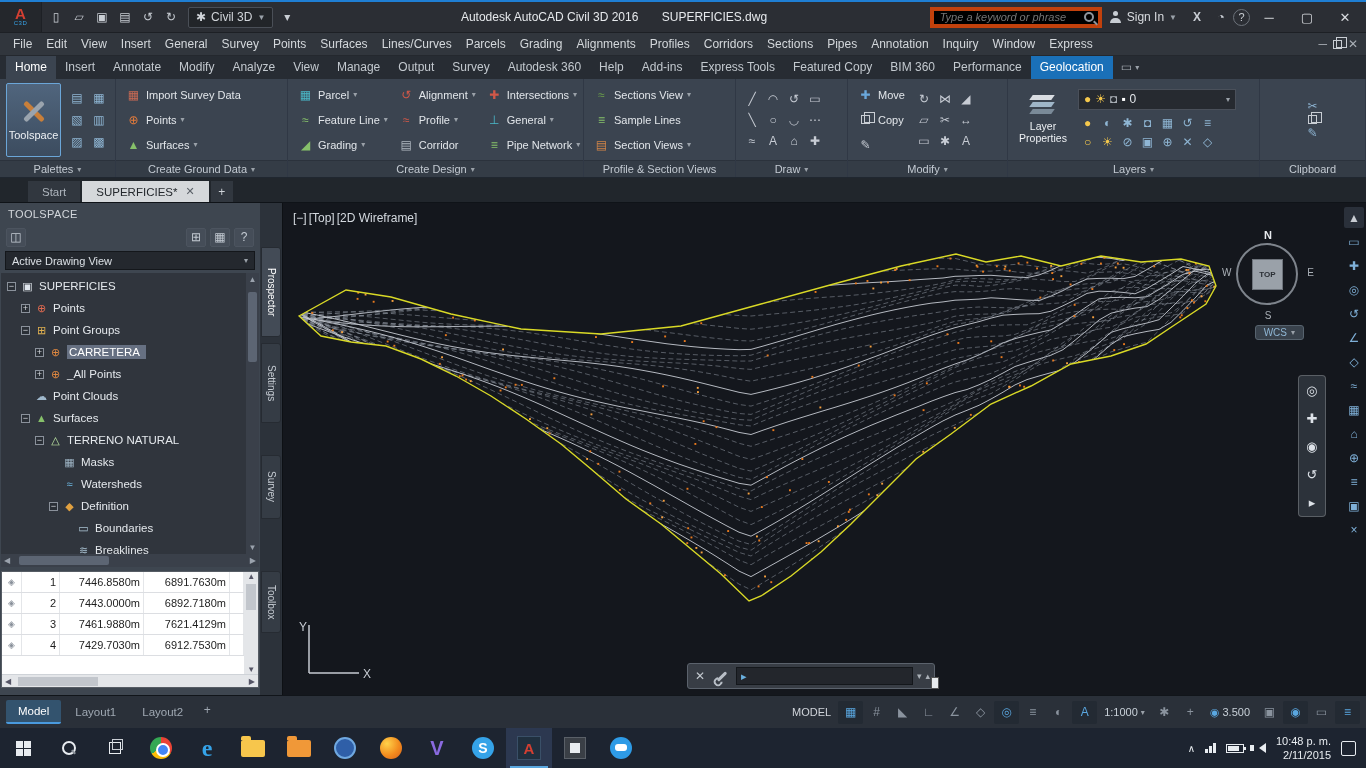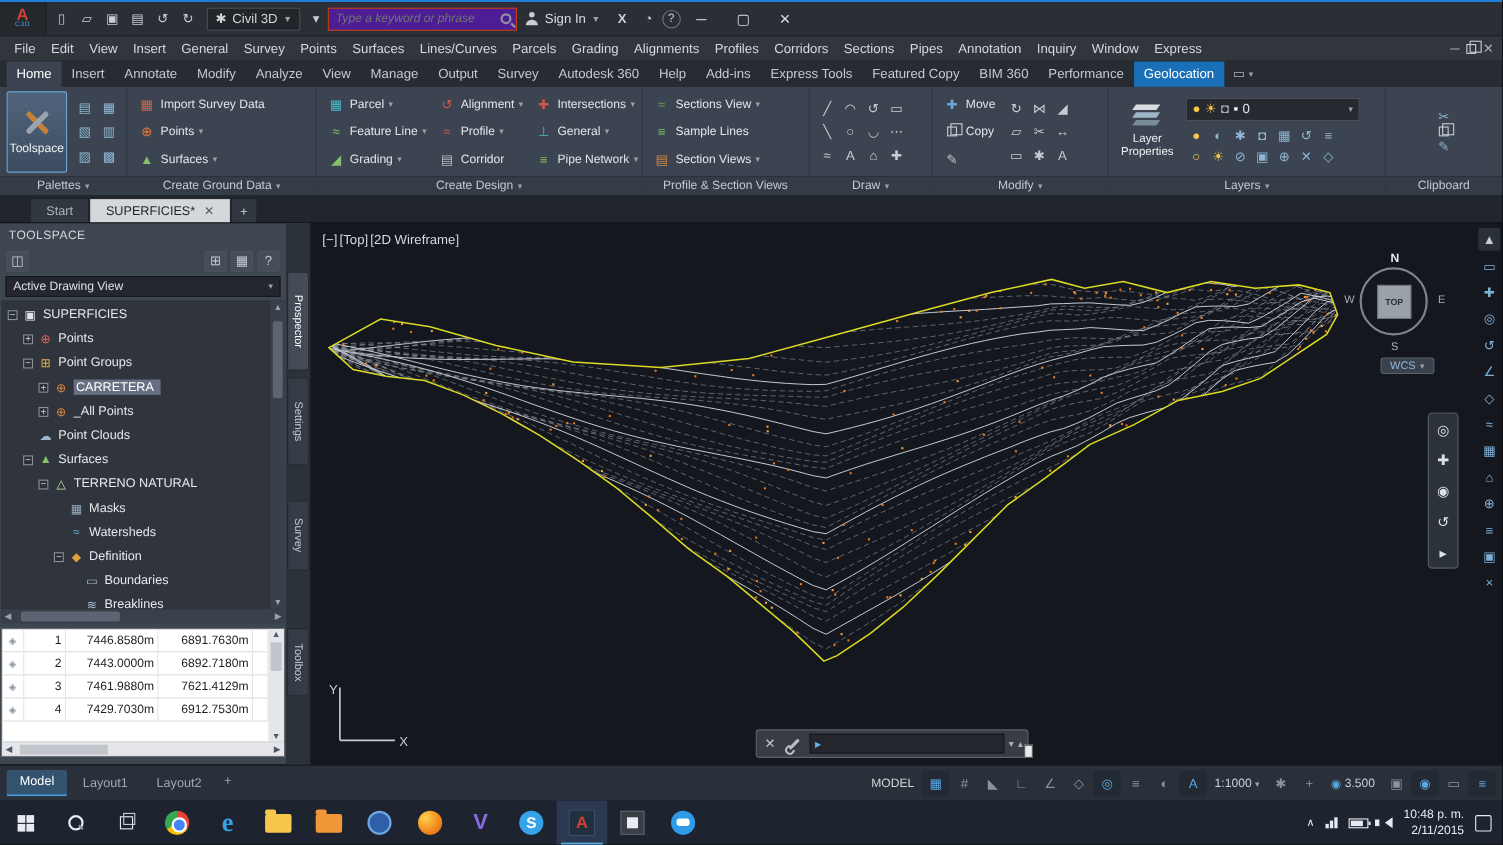--- a/index.html
+++ b/index.html
@@ -16,21 +16,21 @@
           background:#24272c;border-right:1px solid #1d2025}
   .appbtn .a{color:#d33f32;font-weight:bold;font-size:15px;line-height:12px}
   .appbtn .sub{color:#37a3e8;font-size:6px;letter-spacing:.5px}
   .qat{display:flex;align-items:center;gap:1px;margin-left:3px}
   .qi{width:22px;height:22px;display:flex;align-items:center;justify-content:center;color:#c9ced4;font-size:12px;border-radius:2px}
   .ws{display:flex;align-items:center;gap:5px;background:#222529;border:1px solid #4a4f57;border-radius:2px;
       height:21px;padding:0 7px;margin-left:6px;color:#d0d4d9;white-space:nowrap}
   .caret{font-size:8px;color:#9aa1a9}
   .tb-title{flex:1;text-align:center;white-space:nowrap;overflow:hidden;color:#e6e9ec}
   .tb-title .doc{margin-left:20px}
-  .searchbox{display:flex;align-items:center;background:#4c1d95;border:1px solid #c2410c;height:21px;width:172px;padding:0 4px;gap:0}
+  .searchbox{display:flex;align-items:center;background:#000000;border:4px solid #c2410c;height:21px;width:172px;padding:0 4px;gap:0}
   .search-input{flex:1;background:transparent;border:none;outline:none;color:#9aa1a9;font-style:italic;font-size:11px;
                 font-family:"Liberation Sans",sans-serif;min-width:0}
   .mag{width:10px;height:10px;border:2px solid #8d949c;border-radius:50%;position:relative;flex:0 0 auto}
   .mag::after{content:'';position:absolute;width:5px;height:2px;background:#8d949c;transform:rotate(45deg);left:7px;top:8px}
   .signin{display:flex;align-items:center;gap:5px;margin:0 8px;white-space:nowrap}
   .person{width:12px;height:12px;position:relative}
   .person::before{content:'';position:absolute;width:5px;height:5px;border-radius:50%;background:#c9ced4;left:3px;top:0}
   .person::after{content:'';position:absolute;width:11px;height:5px;border-radius:5px 5px 0 0;background:#c9ced4;left:0;bottom:0}
   .tb-ico{width:24px;height:22px;display:flex;align-items:center;justify-content:center;color:#c9ced4;font-size:12px}
   .winbtn{width:38px;height:26px;display:flex;align-items:center;justify-content:center;color:#d8dbdf;font-size:13px}
@@ -229,20 +229,24 @@
       <span class="qi">▤</span>
       <span class="qi">↺</span>
       <span class="qi">↻</span>
     </div>
     <div class="ws">
       <span>✱</span>
       <span>Civil 3D</span>
       <span class="caret">▼</span>
     </div>
     <span class="qi" style="margin-left:3px">▾</span>
+    <div class="tb-title">
+      <span>Autodesk AutoCAD Civil 3D 2016</span>
+      <span class="doc">SUPERFICIES.dwg</span>
+    </div>
     <div class="searchbox">
       <input class="search-input" placeholder="Type a keyword or phrase" style="">
       <span class="mag"></span>
     </div>
     <div class="signin">
       <span class="person"></span>
       <span>Sign In</span>
       <span class="caret">▼</span>
     </div>
     <span class="tb-ico" style="font-weight:bold">X</span>

